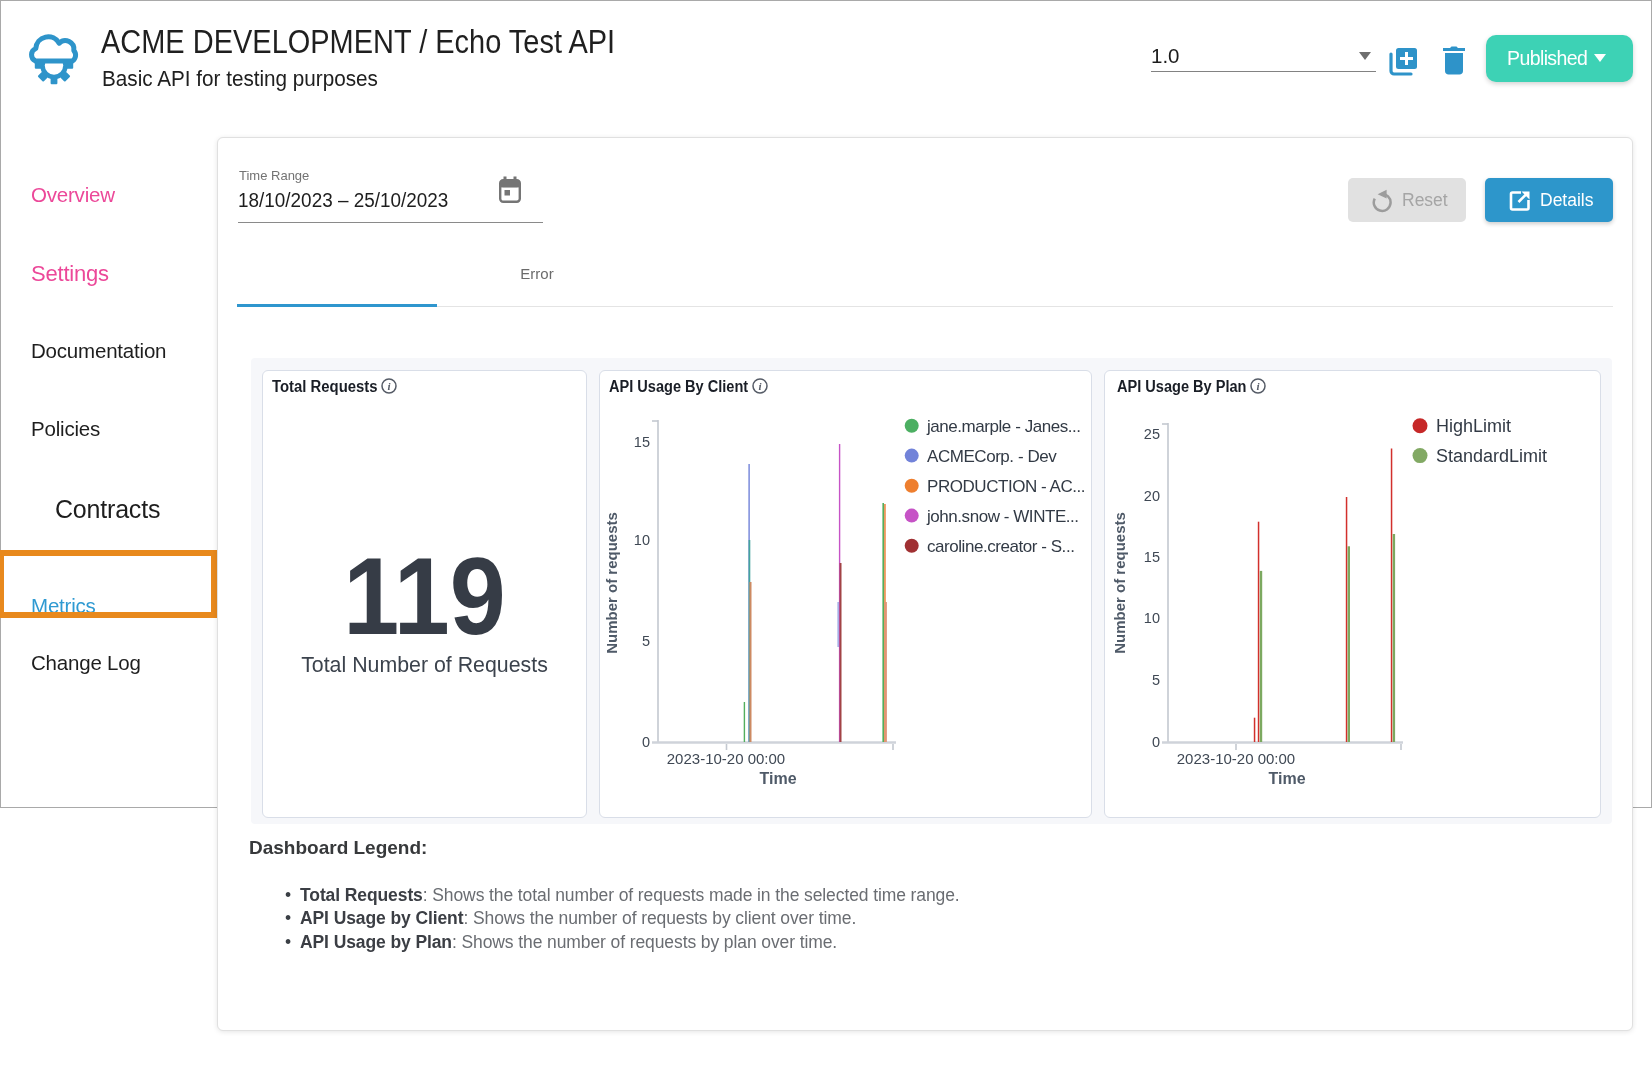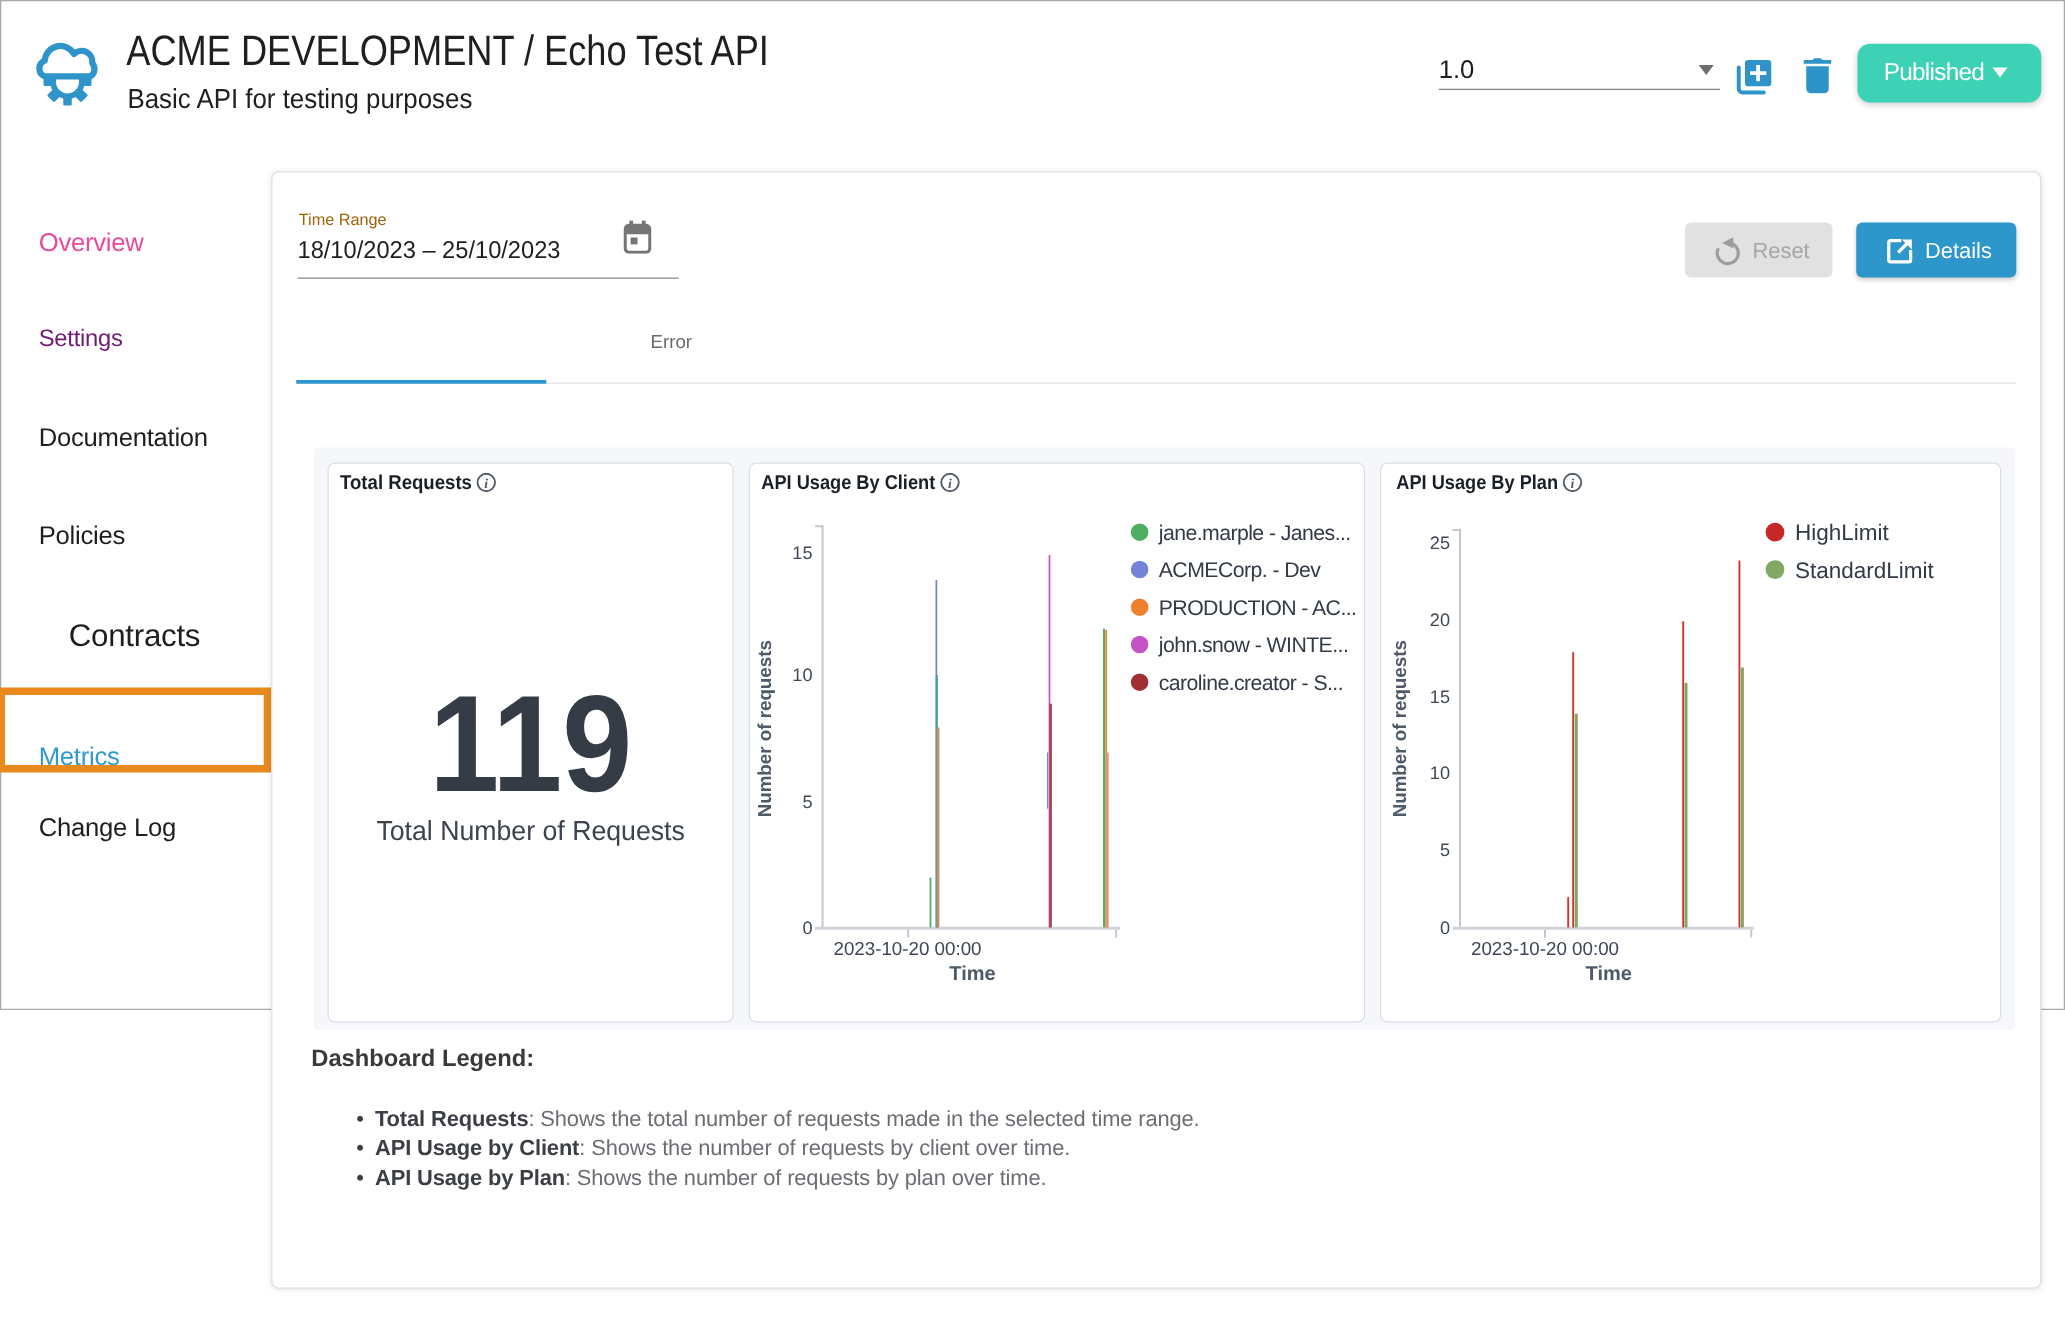--- a/index.html
+++ b/index.html
@@ -51,32 +51,32 @@
       <path d="M 4 8 L 22 8 L 22 26 C 22 28 20.5 29.5 18.5 29.5 L 7.5 29.5 C 5.5 29.5 4 28 4 26 Z"></path>
       <path d="M 2 3 L 9 3 L 10.5 1.5 L 15.5 1.5 L 17 3 L 24 3 L 24 6 L 2 6 Z"></path>
     </g>
   </svg>
 
   <div class="abs" style="left:1486px; top:35px; width:147px; height:47px; background:#3dd2b5; border-radius:10px; box-shadow:0 2px 5px rgba(0,0,0,0.18);"></div>
   <div class="abs" style="left:1507px; top:47px; font-size:19.5px; color:#fff; letter-spacing:-0.6px;">Published</div>
   <div class="abs" style="left:1594px; top:54px; width:0; height:0; border-left:6.5px solid transparent; border-right:6.5px solid transparent; border-top:8px solid #fff;"></div>
 
   <div class="abs" style="left:31px; top:183px; font-size:20.5px; color:#ec4899; letter-spacing:-0.2px;">Overview</div>
-  <div class="abs" style="left:31px; top:261px; font-size:19px; color:#701a75; letter-spacing:-0.2px;">Settings</div>
+  <div class="abs" style="left:31px; top:261px; font-size:22px; color:#ec4899; letter-spacing:-0.2px;">Settings</div>
   <div class="abs" style="left:31px; top:339px; font-size:20.5px; color:#1e1e1e; letter-spacing:-0.2px;">Documentation</div>
   <div class="abs" style="left:31px; top:417px; font-size:20.5px; color:#1e1e1e; letter-spacing:-0.2px;">Policies</div>
   <div class="abs" style="left:31px; top:495px; font-size:25px; color:#1e1e1e; letter-spacing:-0.2px;margin-left:24px;">Contracts</div>
   <div class="abs" style="left:31px; top:574px; font-size:20.5px; color:#2f9ad2; letter-spacing:-0.2px;margin-top:20px;">Metrics</div>
   <div class="abs" style="left:31px; top:651px; font-size:20.5px; color:#1e1e1e; letter-spacing:-0.2px;">Change Log</div>
 
   <div class="abs" style="left:-2px; top:550px; width:219px; height:68px; border:6.5px solid #e8891d;"></div>
 
   <div class="abs" style="left:217px; top:137px; width:1416px; height:894px; background:#fff; border:1px solid #e0e0e0; border-radius:6px; box-shadow:0 1px 5px rgba(0,0,0,0.10);"></div>
 
-  <div class="abs" style="left:239px; top:168px; font-size:13px; color:#a16207;">Time Range</div>
+  <div class="abs" style="left:239px; top:168px; font-size:13px; color:#737373;">Time Range</div>
   <div class="abs" style="left:238px; top:189px; font-size:19.5px; color:#1e1e1e; transform:scaleX(0.97); transform-origin:left center;">18/10/2023 – 25/10/2023</div>
   <div class="abs" style="left:238px; top:222px; width:305px; height:1px; background:#8a8a8a;"></div>
   <svg class="abs" style="left:498px; top:175px;" width="24" height="28" viewBox="0 0 24 28">
     <rect x="5.5" y="1.5" width="3" height="7" fill="#757575"></rect>
     <rect x="15.5" y="1.5" width="3" height="7" fill="#757575"></rect>
     <rect x="2.2" y="5.2" width="19.6" height="21.6" rx="3" fill="none" stroke="#757575" stroke-width="2.4"></rect>
     <rect x="2.2" y="5.2" width="19.6" height="7" rx="3" fill="#757575"></rect>
     <rect x="3" y="9" width="18" height="3.4" fill="#757575"></rect>
     <rect x="6.5" y="15" width="5.5" height="5.5" fill="#757575"></rect>
   </svg>

